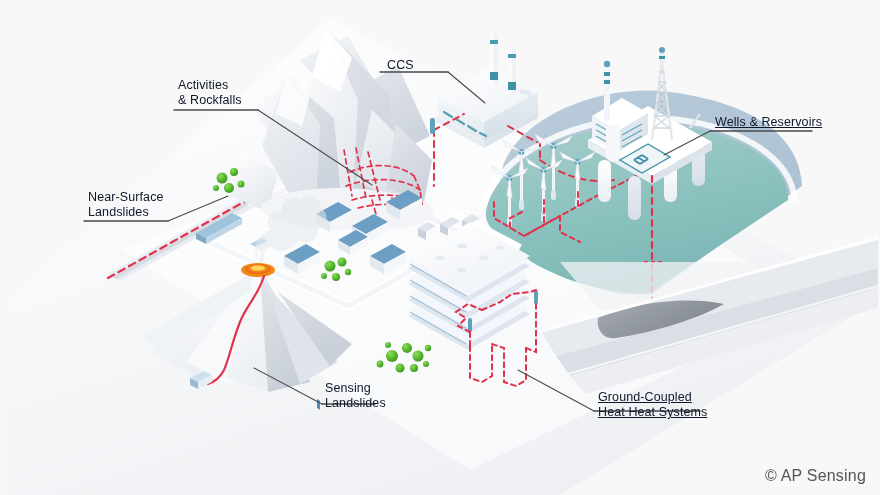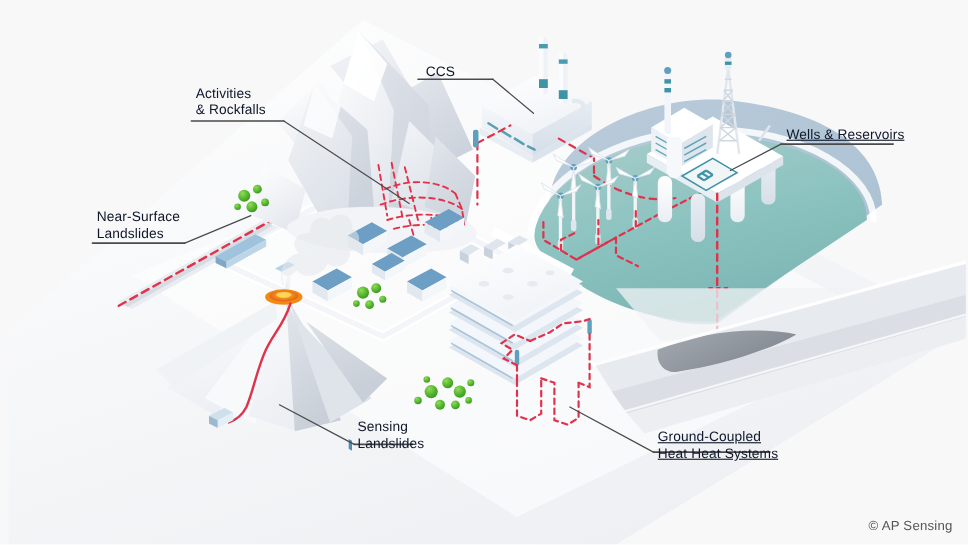--- a/index.html
+++ b/index.html
@@ -30,21 +30,21 @@
     line-height: 15px;
     letter-spacing: 0.1px;
     white-space: pre;
     pointer-events: none;
   }
   .label .ln { display: block; }
   .copyright {
     position: absolute;
     right: 14px;
     bottom: 10px;
-    font-size: 12px;
+    font-size: 16px;
     color: #55555a;
     font-family: "Liberation Sans", sans-serif;
     letter-spacing: .2px;
   }
 </style>
 </head>
 <body>
 
 <div id="stage">
 

